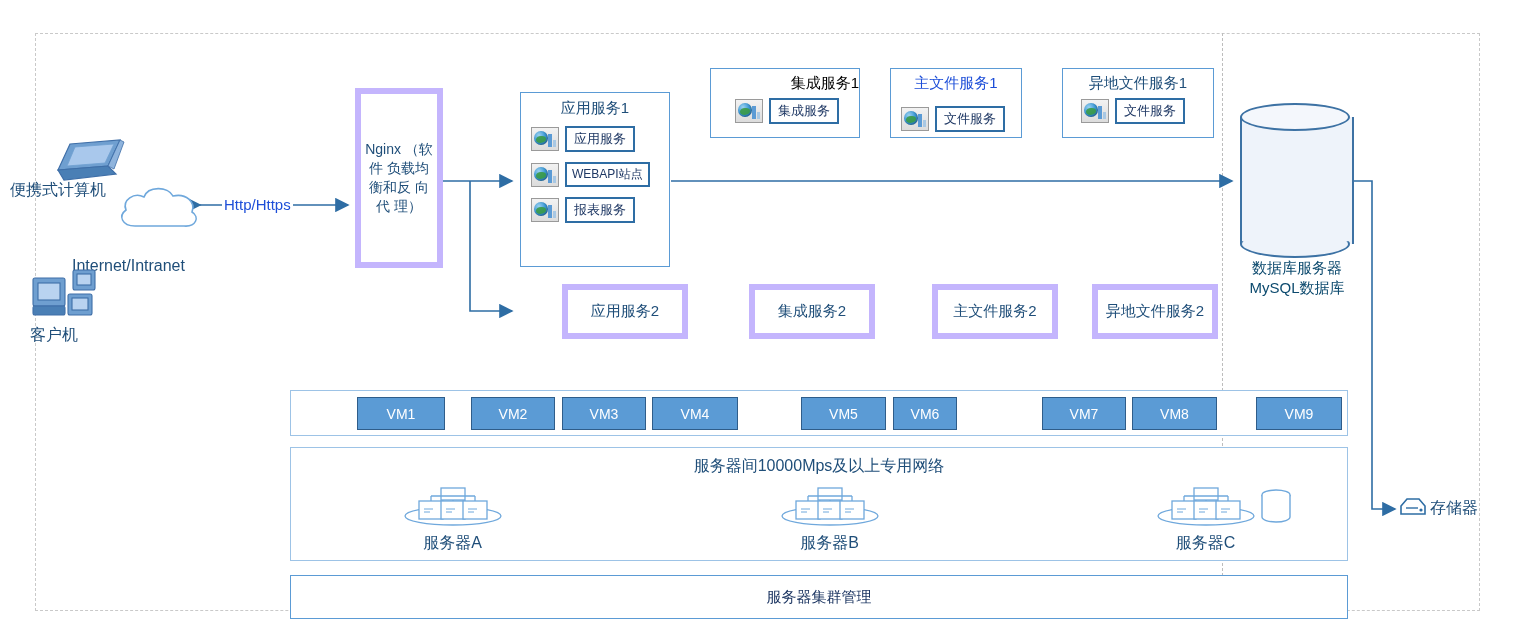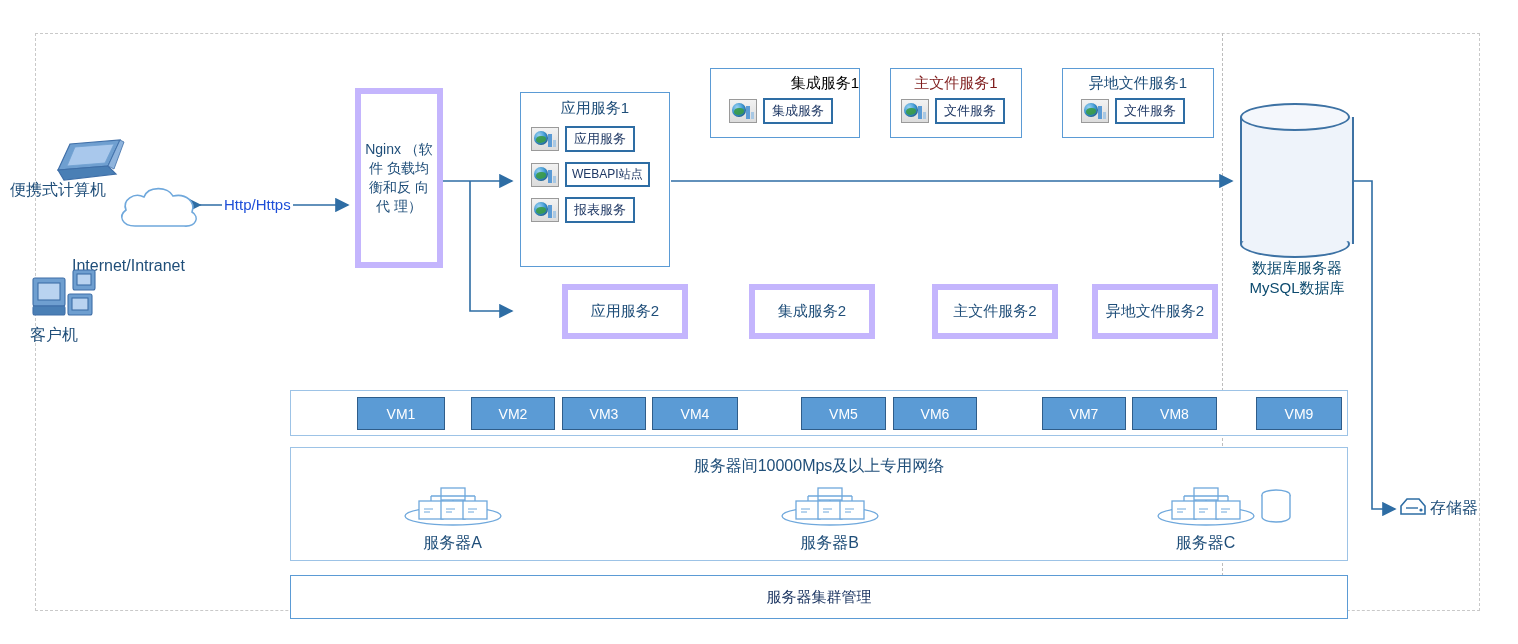--- a/index.html
+++ b/index.html
@@ -282,32 +282,32 @@
         <span class="globe"></span>
           <span class="bar1"></span>
           <span class="bar2"></span>
       </span>
       <span class="svc-chip">报表服务</span>
     </div>
   </div>
 
   <div class="abs box box-thick" style="left:710px; top:68px; width:150px; height:70px; display:block; padding-top:5px;">
     <div style="text-align:right;font-size:15px;color:#000000;margin-bottom:5px;">集成服务1</div>
-    <div class="svc-row" style="margin-left:18px;margin-bottom:0;">
+    <div class="svc-row" style="margin-left:24px;margin-bottom:0;">
       <span class="globe-icon">
         <span class="globe"></span>
           <span class="bar1"></span>
           <span class="bar2"></span>
       </span>
       <span class="svc-chip">集成服务</span>
     </div>
   </div>
 
   <div class="abs box box-thick" style="left:890px; top:68px; width:132px; height:70px; display:block; padding-top:5px;">
-    <div style="text-align:center;font-size:15px;color:#7f1d1d;margin-bottom:5px;">主文件服务1</div>
+    <div style="text-align:center;font-size:15px;color:#1d4ed8;margin-bottom:13px;">主文件服务1</div>
     <div class="svc-row" style="margin-left:10px;margin-bottom:0;">
       <span class="globe-icon">
         <span class="globe"></span>
           <span class="bar1"></span>
           <span class="bar2"></span>
       </span>
       <span class="svc-chip">文件服务</span>
     </div>
   </div>
 
@@ -354,21 +354,21 @@
     </svg>
   </div>
   <div class="abs" id="storage-label">存储器</div>
 
   <div class="abs" id="vm-strip">
     <div class="vm" style="left:66px;  width:88px;">VM1</div>
     <div class="vm" style="left:180px; width:84px;">VM2</div>
     <div class="vm" style="left:271px; width:84px;">VM3</div>
     <div class="vm" style="left:361px; width:86px;">VM4</div>
     <div class="vm" style="left:510px; width:85px;">VM5</div>
-    <div class="vm" style="left:602px; width:84px;">VM6</div>
+    <div class="vm" style="left:602px; width:64px;">VM6</div>
     <div class="vm" style="left:751px; width:84px;">VM7</div>
     <div class="vm" style="left:841px; width:85px;">VM8</div>
     <div class="vm" style="left:965px; width:86px;">VM9</div>
   </div>
 
   <div class="abs" id="cluster-band"></div>
   <div class="abs" id="net-label">服务器间10000Mps及以上专用网络</div>
 
   <div class="abs server-group" style="left:395px; top:482px; width:115px;">
     <svg width="100" height="45" viewBox="0 0 100 45">

